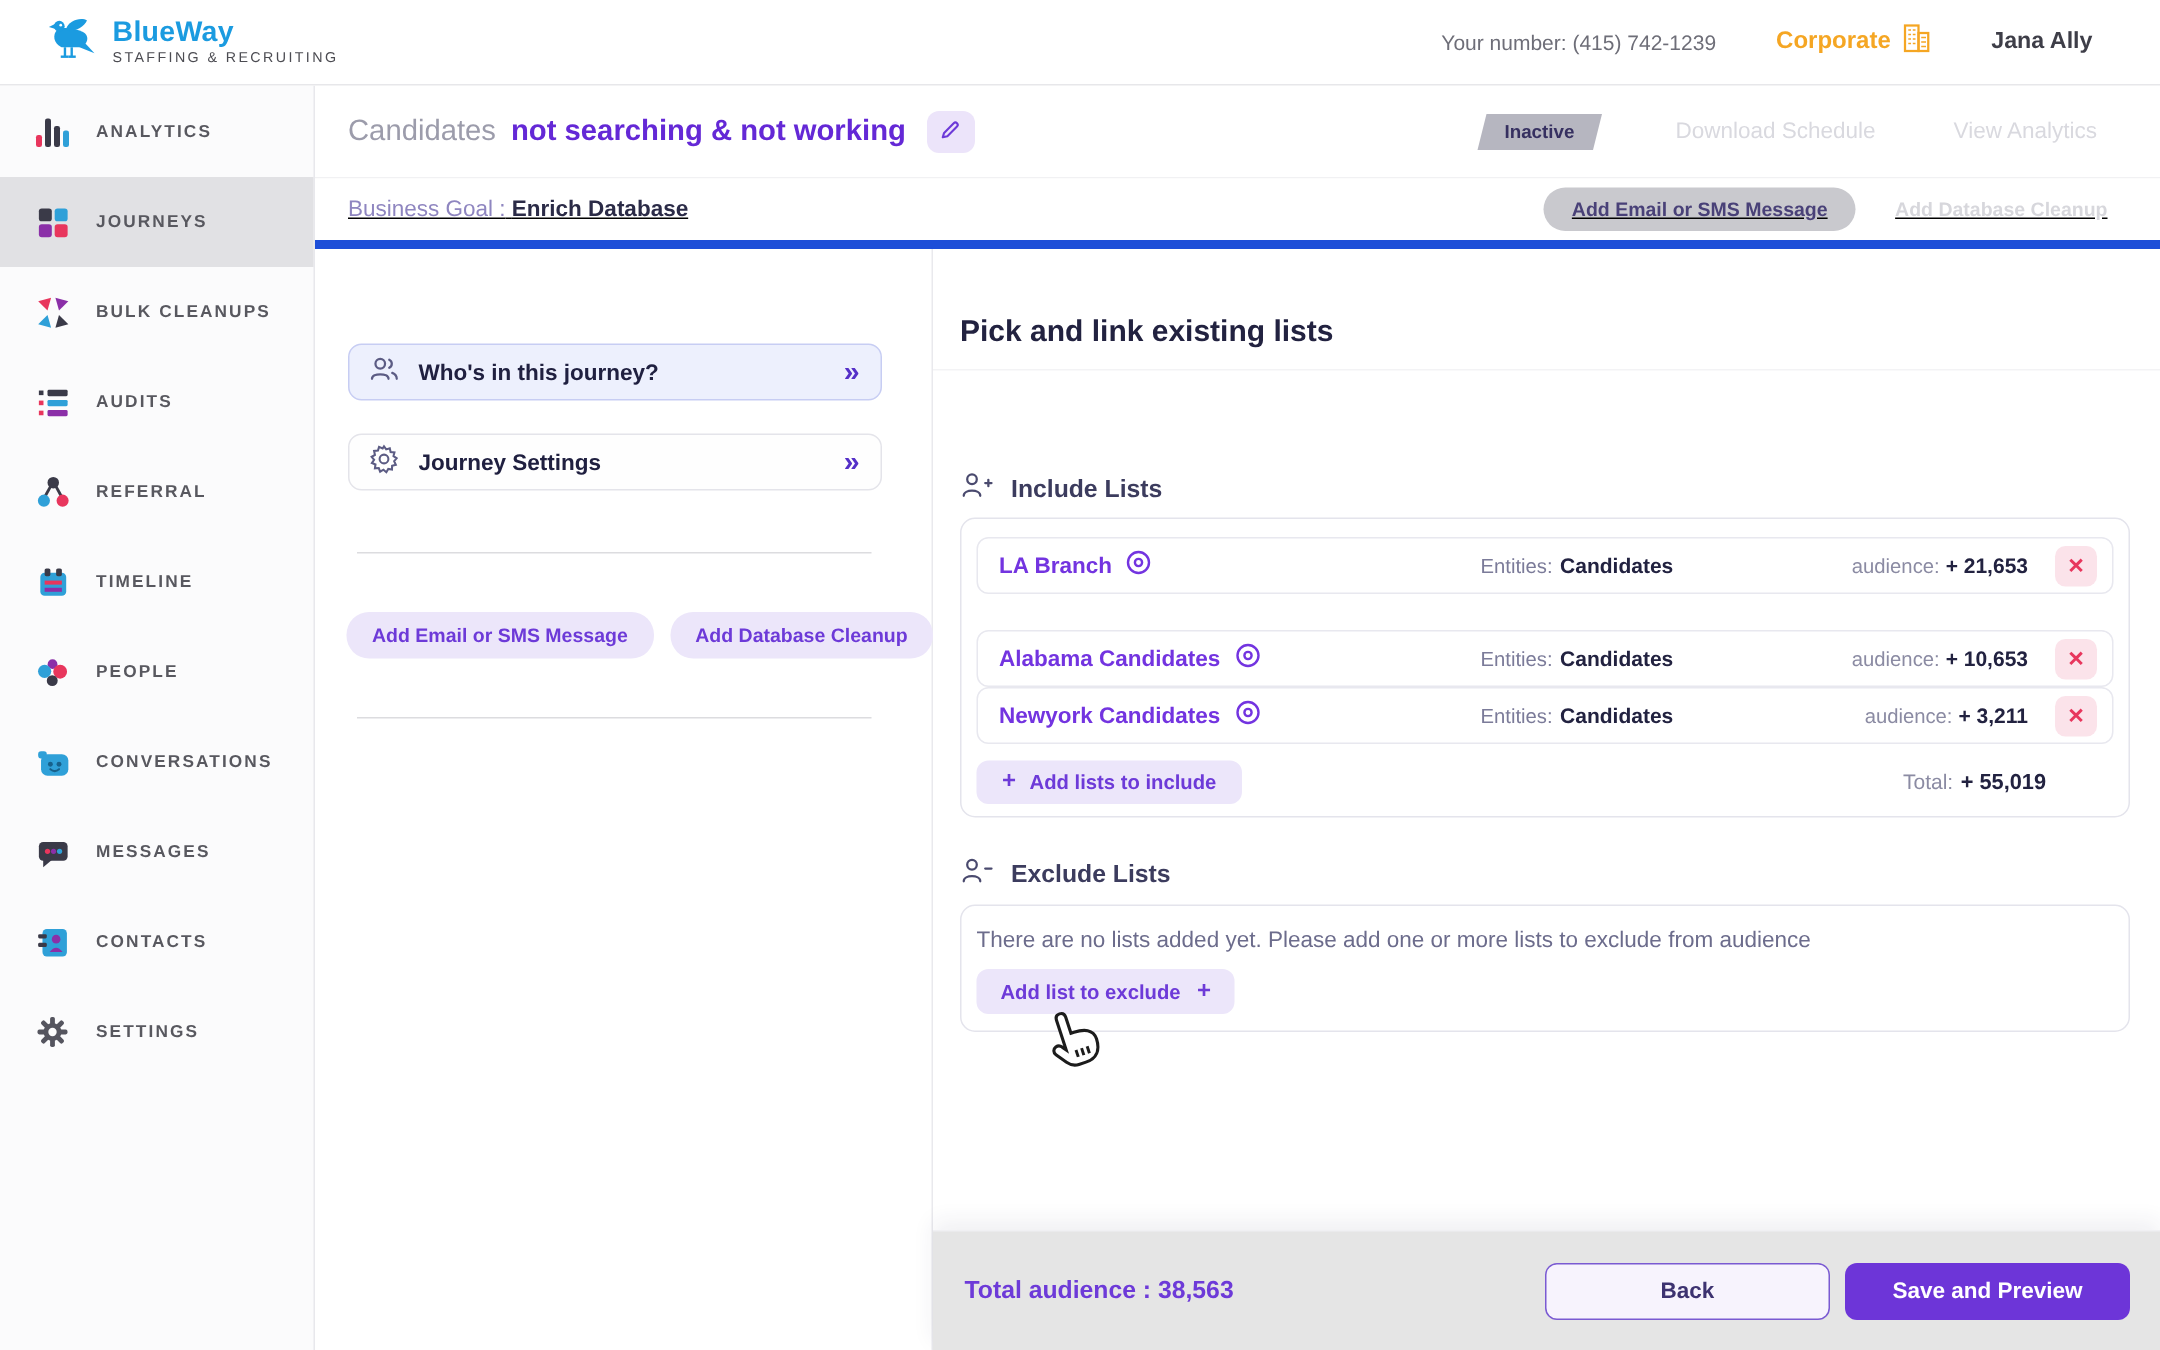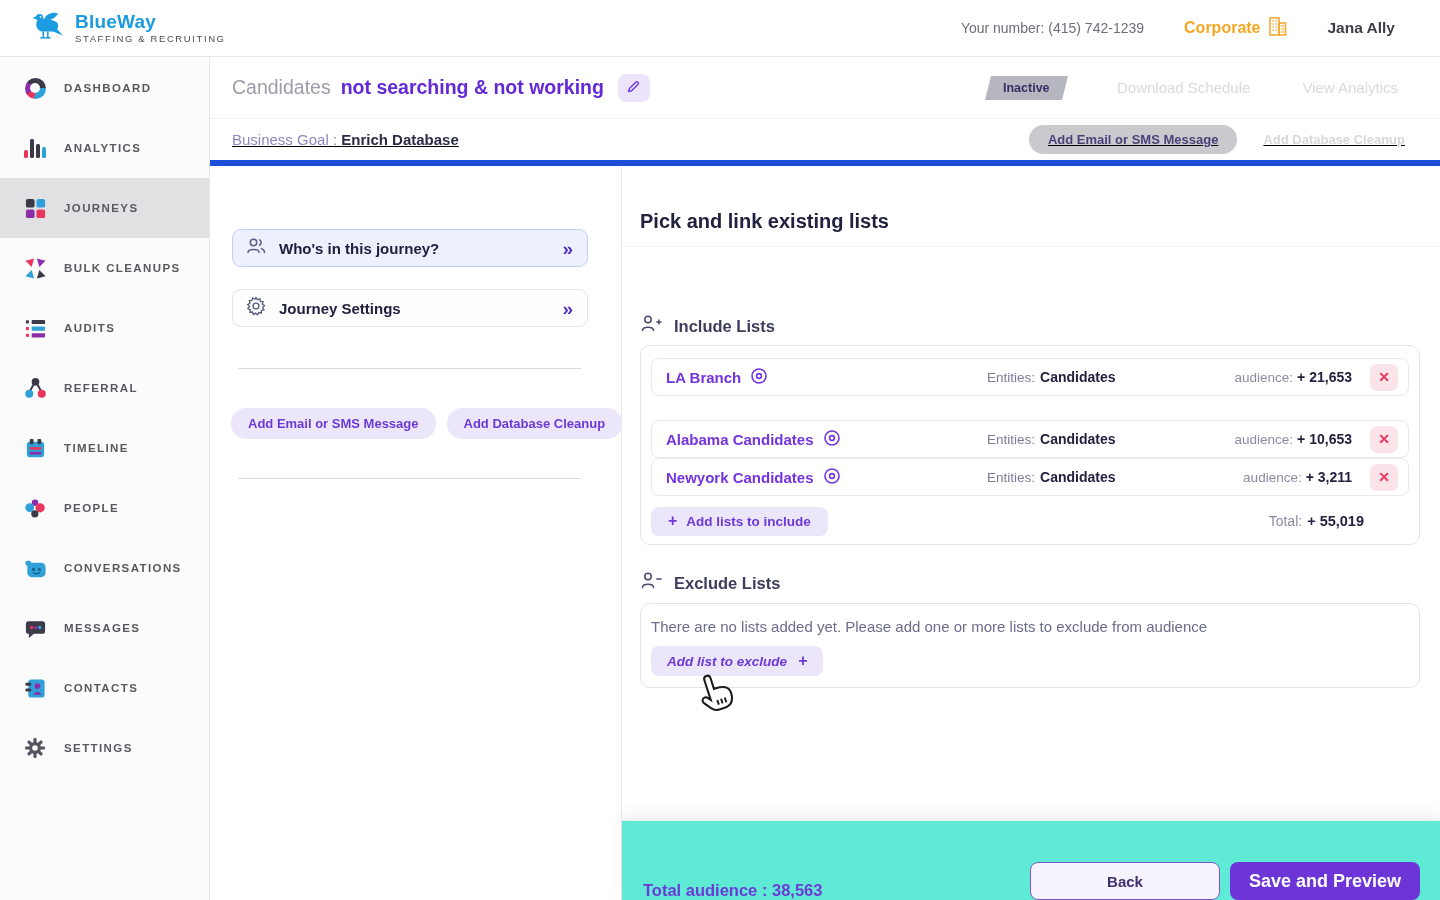--- a/index.html
+++ b/index.html
@@ -77,30 +77,30 @@
   .row-audience b { color:#222240; font-size:14px; margin-left:4px; }
   .row-x { position:absolute; right:10px; top:5px; width:28px; height:27px; background:#fbe3ea; color:#e8365d; border:none; border-radius:7px; font-size:14px; font-weight:bold; cursor:pointer; line-height:27px; text-align:center; font-family:inherit; }
   .include-foot { position:absolute; left:10px; right:10px; top:160px; height:30px; display:flex; align-items:center; justify-content:space-between; }
   .btn-add-include { background:#ece6fa; color:#6d3ad8; border:none; border-radius:8px; font-family:inherit; font-weight:bold; font-size:13.5px; height:29px; padding:0 17px; display:flex; align-items:center; gap:9px; cursor:pointer; }
   .btn-add-include .plus { font-size:16px; font-weight:bold; }
   .include-total { font-size:14px; color:#8b8ba3; margin-right:45px; }
   .include-total b { color:#222240; font-size:14.5px; margin-left:5px; }
 
   .exclude-box { position:absolute; top:437px; left:18px; right:20px; height:85px; border:1px solid #e4e4ec; border-radius:10px; background:#fff; }
   .exclude-empty { position:absolute; top:14px; left:10px; color:#6c6c8c; font-size:15px; }
-  .btn-add-exclude { position:absolute; top:42px; left:10px; background:#ece6fa; color:#6d3ad8; border:none; border-radius:8px; font-family:inherit; font-weight:bold; font-size:13.5px; height:30px; padding:0 16px; display:flex; align-items:center; gap:11px; cursor:pointer;font-style:italic; }
+  .btn-add-exclude { position:absolute; top:42px; left:10px; background:#ece6fa; color:#6d3ad8; border:none; border-radius:8px; font-family:inherit; font-weight:bold; font-size:13.5px; height:30px; padding:0 16px; display:flex; align-items:center; gap:11px; cursor:pointer; }
   .btn-add-exclude .plus { font-size:16px; font-weight:bold; }
   .cursor-hand { position:absolute; top:505px; left:76px; z-index:9; pointer-events:none; }
 
   
-  .footer { position:absolute; left:622px; right:0; top:820px; bottom:0; background:#5eead4; box-shadow:0 -6px 14px rgba(40,40,80,.07); border-top:1px solid #f0f0f3; display:flex; align-items:flex-end; justify-content:space-between; padding:0 20px 0 21px; }
+  .footer { position:absolute; left:622px; right:0; top:820px; bottom:0; background:#e5e5e5; box-shadow:0 -6px 14px rgba(40,40,80,.07); border-top:1px solid #f0f0f3; display:flex; align-items:center; justify-content:space-between; padding:0 20px 0 21px; }
   .footer-total { color:#6d3ad8; font-weight:bold; font-size:16.5px; }
   .footer-actions { display:flex; gap:10px; }
   .btn-back { width:190px; height:38px; background:#f7f3fd; border:1.5px solid #7a5ad2; border-radius:8px; color:#3d3270; font-weight:bold; font-size:15px; font-family:inherit; cursor:pointer; }
-  .btn-save { width:190px; height:38px; background:#6d35d8; border:none; border-radius:8px; color:#fff; font-weight:bold; font-size:18px; font-family:inherit; cursor:pointer; }
+  .btn-save { width:190px; height:38px; background:#6d35d8; border:none; border-radius:8px; color:#fff; font-weight:bold; font-size:15px; font-family:inherit; cursor:pointer; }
 </style>
 </head>
 <body>
 
 <div class="app">
 
   <header class="topbar">
     <div class="brand">
       <span>
         <svg width="36" height="32" viewBox="0 0 36 32">
@@ -146,26 +146,20 @@
             </g>
           </svg>
         </span>
       </span>
       <span class="user-name">Jana Ally</span>
     </div>
   </header>
 
   <nav class="sidebar">
 
-    <div class="side-item">
-      <span class="ic">
-          <span class="ic-donut"></span>
-        </span>
-      <span class="side-label">DASHBOARD</span>
-    </div>
 
     <div class="side-item">
       <span class="ic">
         <svg width="24" height="24" viewBox="0 0 24 24">
           <rect x="1" y="14" width="4" height="8" rx="1.5" fill="#e8365d"></rect>
           <rect x="7" y="3" width="4" height="19" rx="1.5" fill="#3a3a48"></rect>
           <rect x="13" y="8" width="4" height="14" rx="1.5" fill="#3a3a48"></rect>
           <rect x="19" y="11" width="4" height="11" rx="1.5" fill="#2fa0d8"></rect>
         </svg>
       </span>

